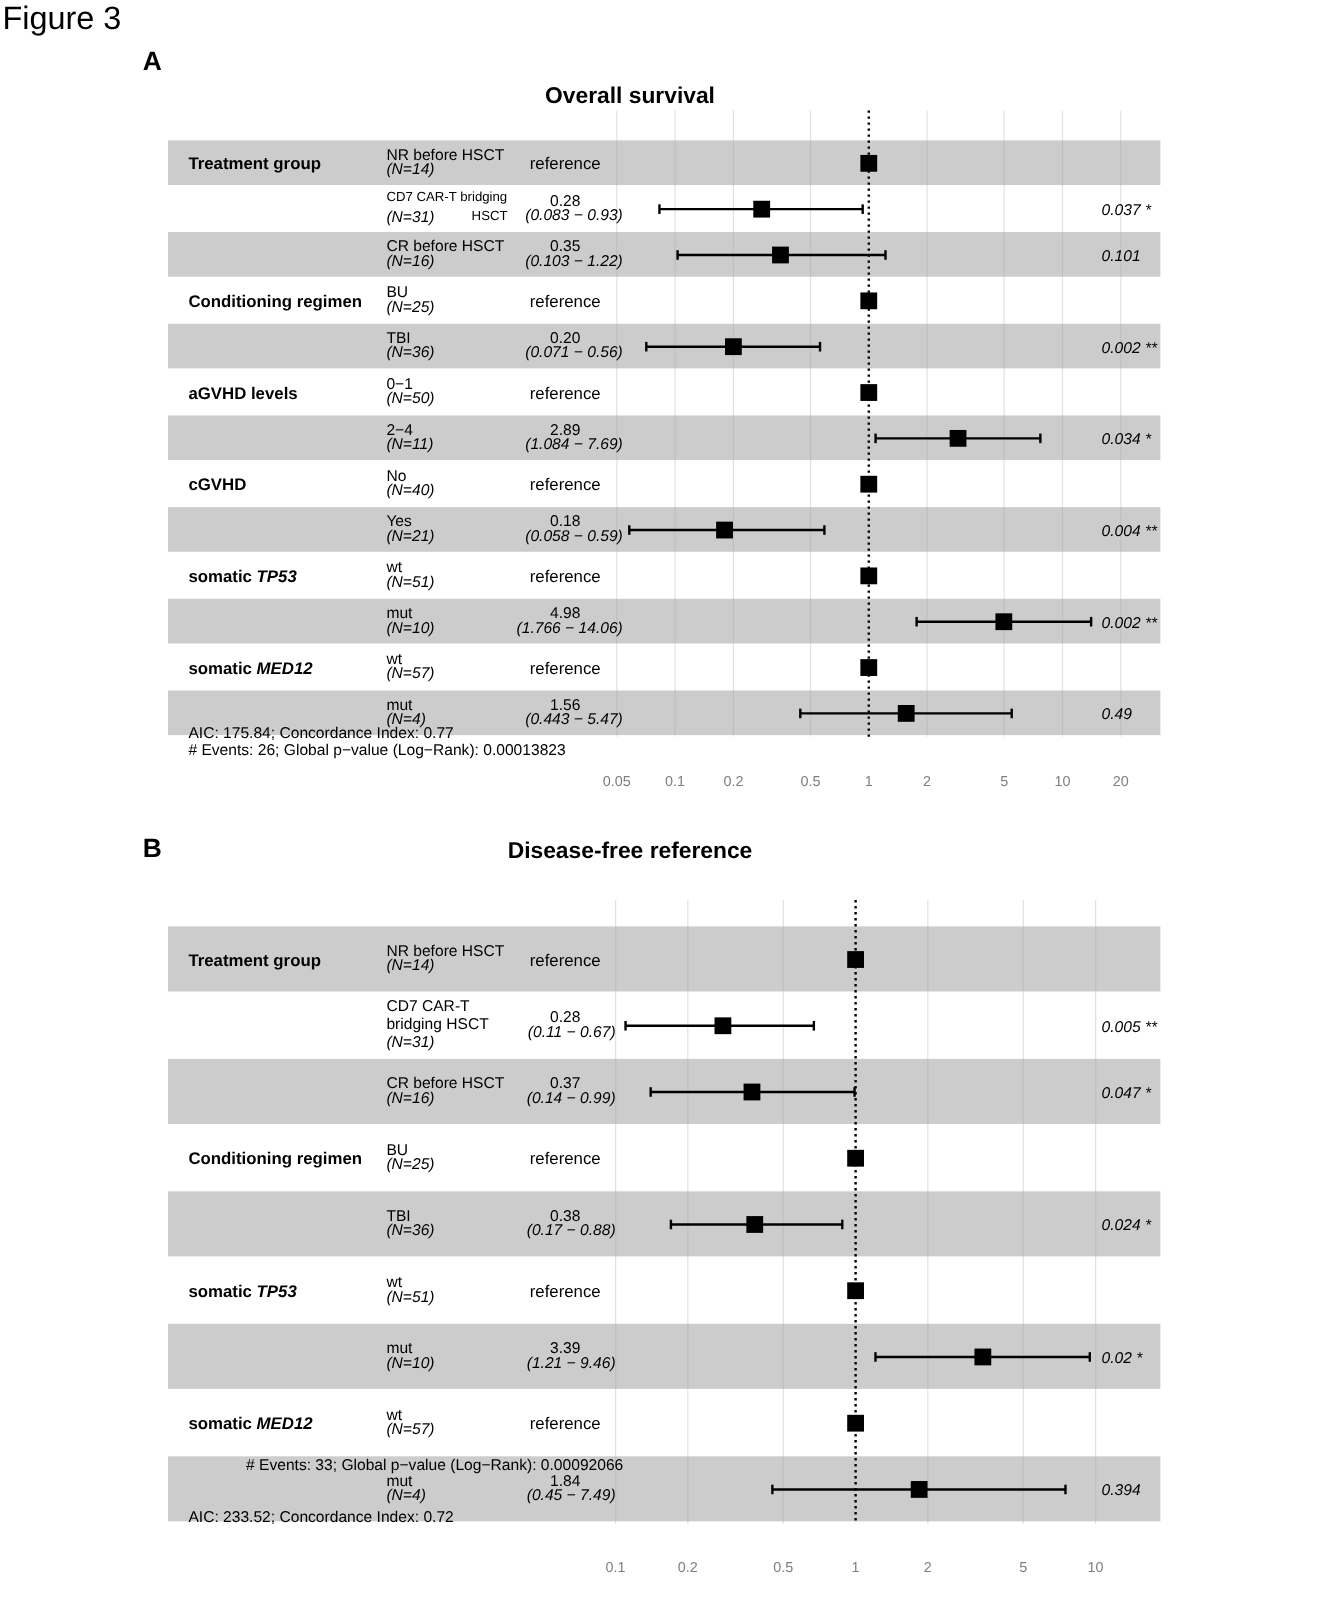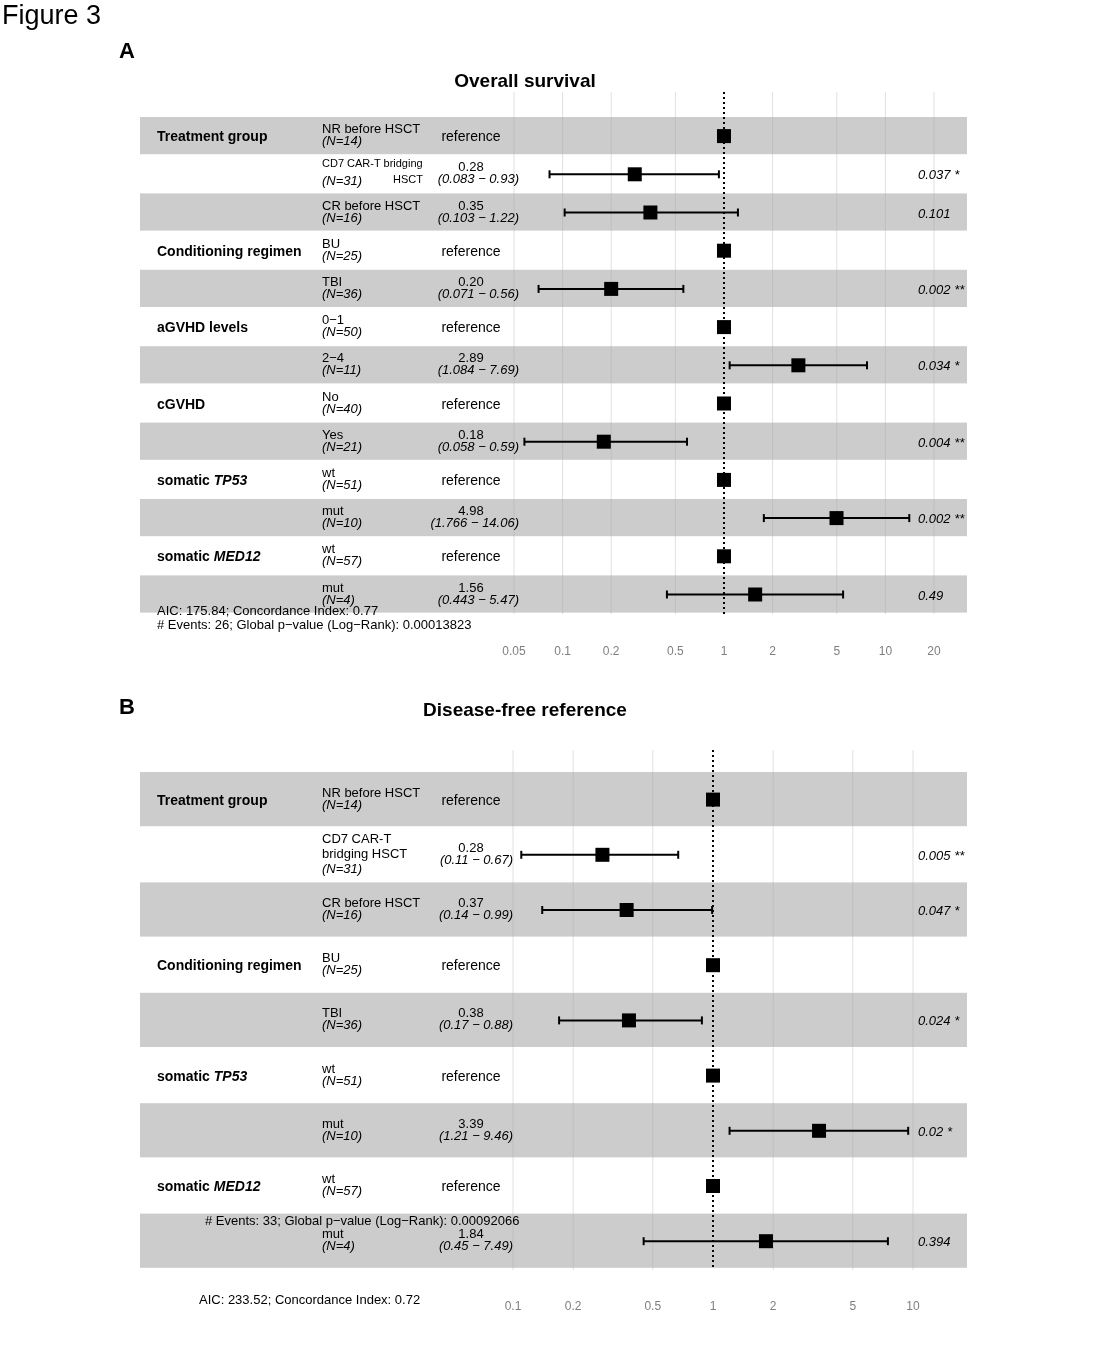--- a/index.html
+++ b/index.html
@@ -268,13 +268,13 @@
       <line x1="643.6425027550688" y1="1237.1999999999998" x2="643.6425027550688" y2="1245.1999999999998" stroke="#000" stroke-width="2"></line>
       <line x1="887.8963635398933" y1="1237.1999999999998" x2="887.8963635398933" y2="1245.1999999999998" stroke="#000" stroke-width="2"></line>
       <rect x="758.9635646019073" y="1234.1999999999998" width="14" height="14" fill="#000000"></rect>
       <text x="918" y="1246.1999999999998" font-family="&quot;Liberation Sans&quot;, sans-serif" font-size="13" font-style="italic">0.394</text>
     </g>
   </svg>
 
 <div class="footer" style="left:157px; top:617px;"># Events: 26; Global p−value (Log−Rank): 0.00013823</div>
 <div class="footer" style="left:157px; top:603px;">AIC: 175.84; Concordance Index: 0.77</div>
 <div class="footer" style="left:157px; top:1213px;margin-left:48px;"># Events: 33; Global p−value (Log−Rank): 0.00092066</div>
-<div class="footer" style="left:157px; top:1292px;margin-left:42px;">AIC: 233.52; Concordance Index: 0.72</div>
+<div class="footer" style="left:157px; top:1256px;">AIC: 233.52; Concordance Index: 0.72</div>
 
 </body></html>

